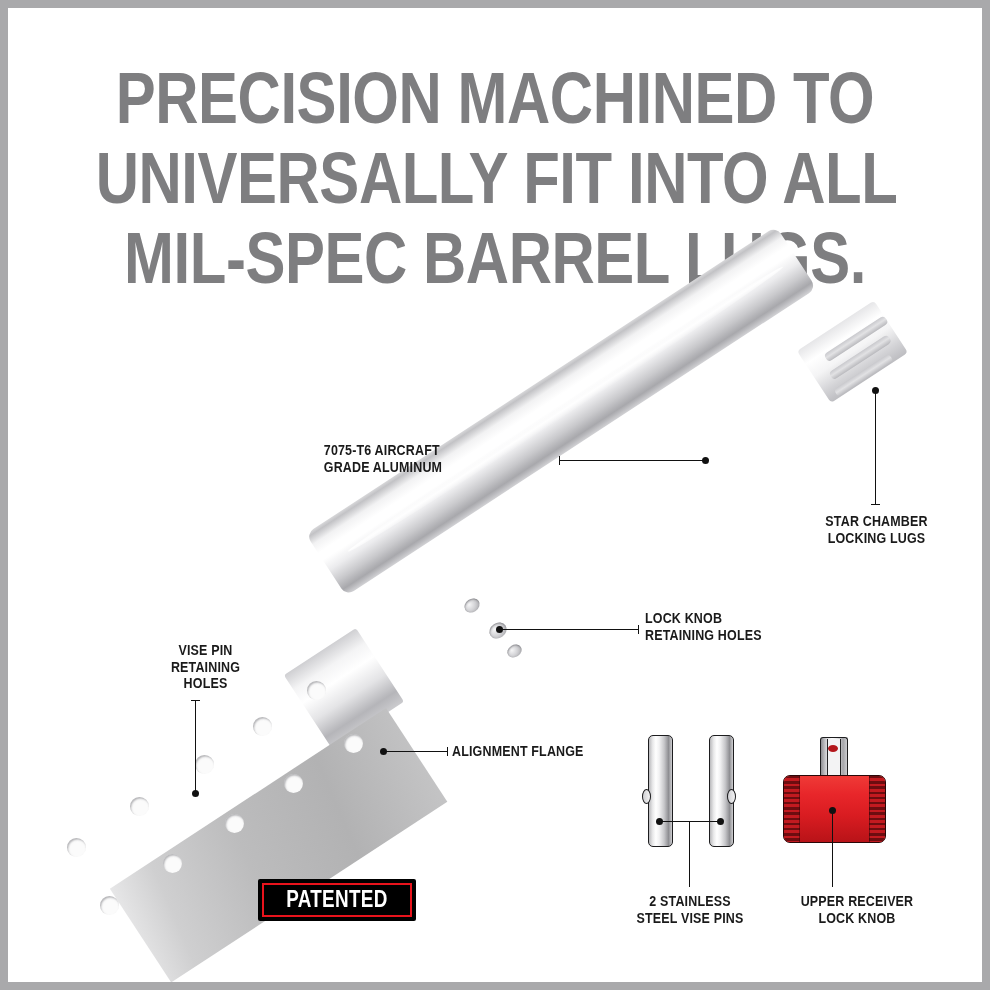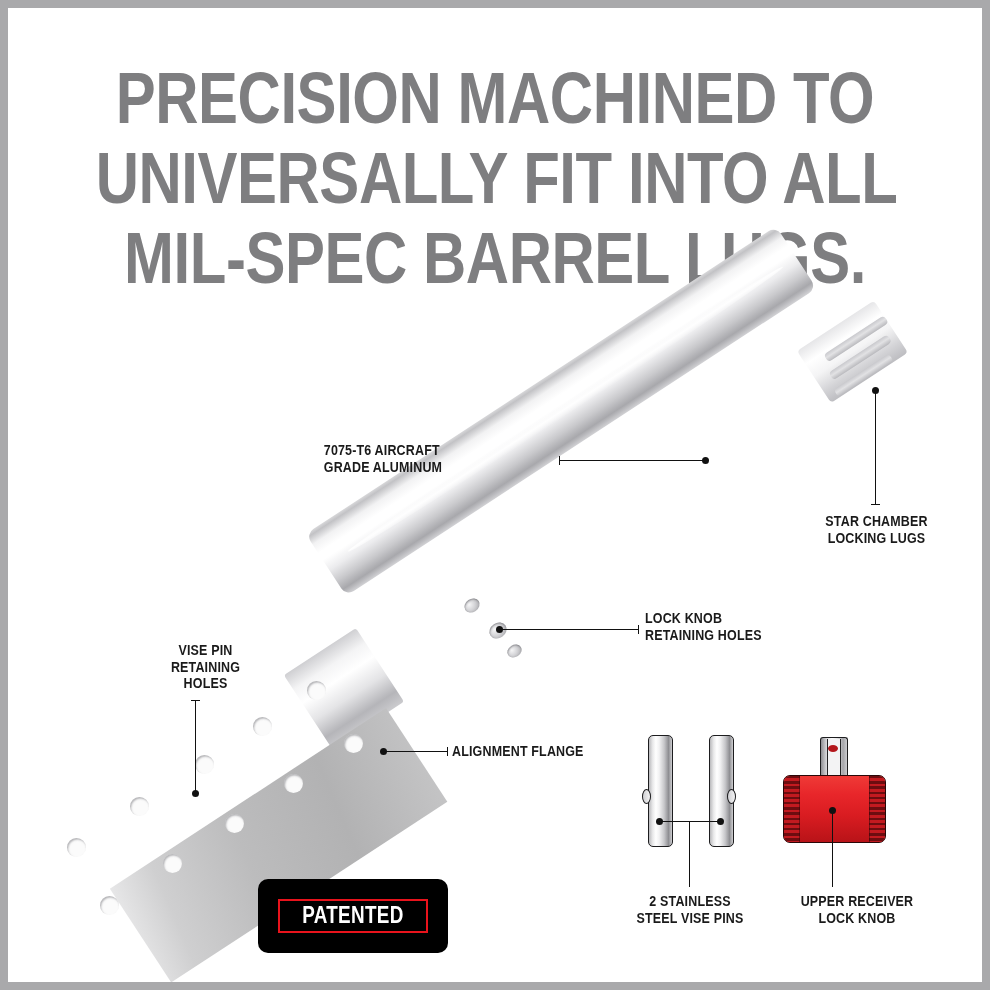--- a/index.html
+++ b/index.html
@@ -173,22 +173,22 @@
   .knob-top-red{
     position:absolute;
     border-radius:50%;
     background:#b3161b;
   }
 
   
   #patented{
     position:absolute;
     background:#000;
-    padding:20px;
-    border-radius:10px;
+    padding:4px;
+    border-radius:2px;
   }
   #patented .inner{
     border:2.4px solid #e8131c;
     padding:3px 11px 4px 11px;
   }
   #patented .txt{
     color:#ffffff;
     font-weight:bold;
     font-size:23px;
     line-height:23px;

